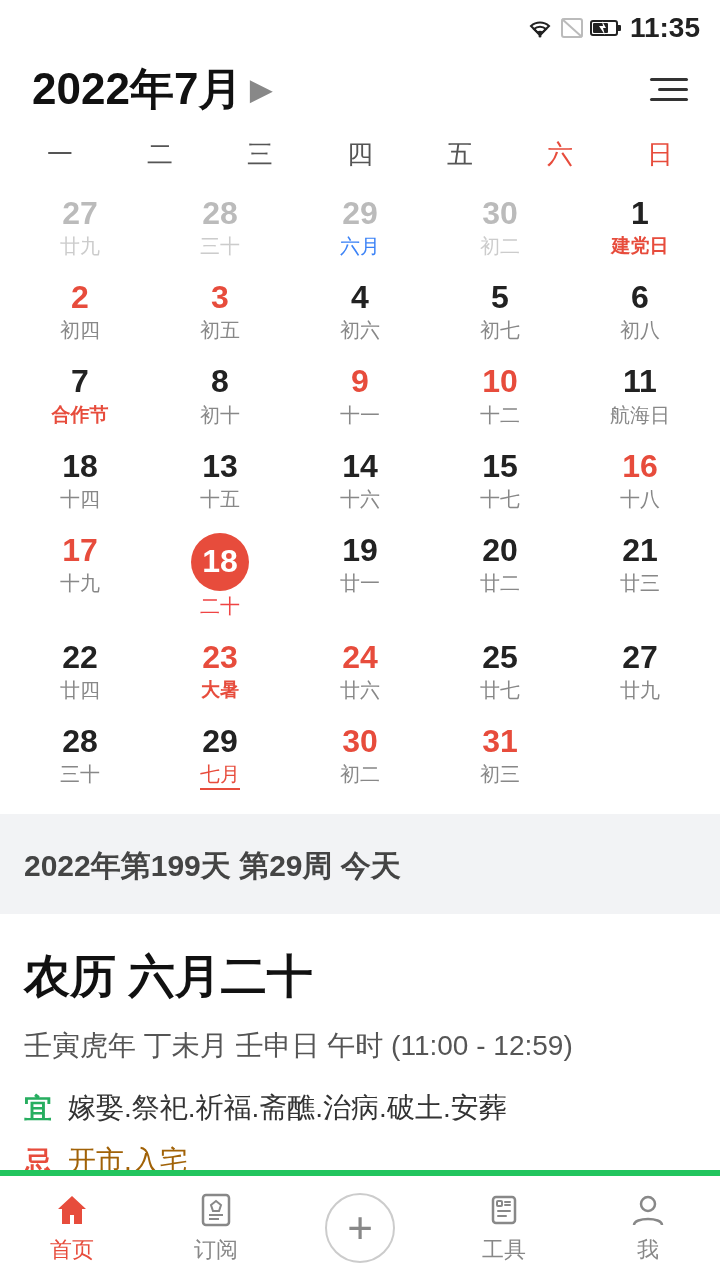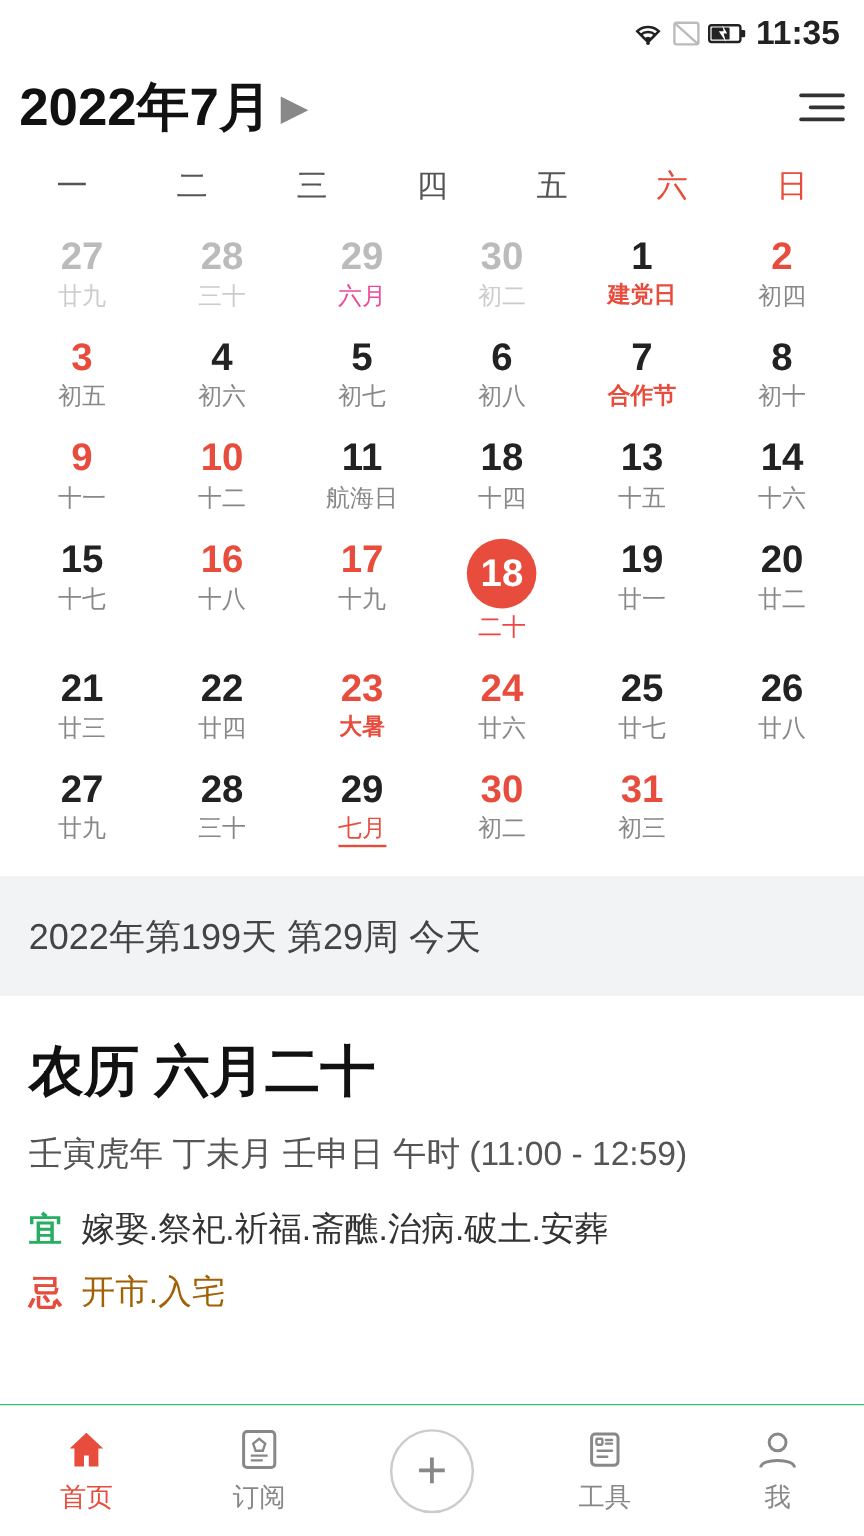--- a/index.html
+++ b/index.html
@@ -22,21 +22,21 @@
       background: #fff;
     }
     .status-icons { display: flex; align-items: center; gap: 6px; }
     .status-time { font-size: 28px; font-weight: 600; color: #222; }
 
     
     .header {
       display: flex;
       align-items: center;
       justify-content: space-between;
-      padding: 12px 16px 10px;
+      padding: 12px 32px 10px;
     }
     .header-title {
       display: flex;
       align-items: center;
       gap: 8px;
       font-size: 44px;
       font-weight: 700;
       color: #111;
     }
     .header-title .arrow {
@@ -70,21 +70,21 @@
       text-align: center;
       font-size: 26px;
       padding: 8px 0;
       color: #555;
     }
     .weekday.sat { color: #e74c3c; }
     .weekday.sun { color: #e74c3c; }
 
     .days-grid {
       display: grid;
-      grid-template-columns: repeat(6, 1fr);
+      grid-template-columns: repeat(5, 1fr);
       row-gap: 0;
     }
     .day-cell {
       display: flex;
       flex-direction: column;
       align-items: center;
       padding: 10px 4px;
       position: relative;
       cursor: pointer;
     }
@@ -118,20 +118,21 @@
     
     .info-section {
       background: #f2f3f5;
       margin: 14px 0 0;
       padding: 28px 24px 24px;
     }
     .info-day {
       font-size: 30px;
       color: #444;
       line-height: 1.6;
+      font-weight: bold;
     }
 
     
     .lunar-section {
       padding: 32px 24px 16px;
     }
     .lunar-title {
       font-size: 46px;
       font-weight: 700;
       color: #111;
@@ -171,21 +172,21 @@
     .yi-content { color: #333; }
     .ji-content { color: #a16207; }
 
     
     .bottom-nav {
       position: fixed;
       bottom: 0;
       left: 0;
       width: 720px;
       background: #fff;
-      border-top: 1px solid #22c55e;
+      border-top: 6px solid #22c55e;
       display: flex;
       align-items: center;
       height: 110px;
     }
     .nav-item {
       flex: 1;
       display: flex;
       flex-direction: column;
       align-items: center;
       justify-content: center;
@@ -278,21 +279,21 @@
     <div class="day-cell other-month">
           <span class="day-num">27</span>
           <span class="day-sub">廿九</span>
         </div>
         <div class="day-cell other-month">
           <span class="day-num">28</span>
           <span class="day-sub">三十</span>
         </div>
         <div class="day-cell other-month">
           <span class="day-num">29</span>
-          <span class="day-sub" style="color: #ec4899;">六月</span>
+          <span class="day-sub" style="color: #3b82f6;">六月</span>
         </div>
         <div class="day-cell other-month">
           <span class="day-num">30</span>
           <span class="day-sub">初二</span>
         </div>
         <div class="day-cell">
           <span class="day-num">1</span>
           <span class="day-sub festival">建党日</span>
         </div>
         <div class="day-cell sat">
@@ -383,24 +384,20 @@
           <span class="day-num">23</span>
           <span class="day-sub festival">大暑</span>
         </div>
         <div class="day-cell sun">
           <span class="day-num">24</span>
           <span class="day-sub">廿六</span>
         </div>
         <div class="day-cell">
           <span class="day-num">25</span>
           <span class="day-sub">廿七</span>
-        </div>
-        <div class="day-cell">
-          <span class="day-num">26</span>
-          <span class="day-sub">廿八</span>
         </div>
         <div class="day-cell">
           <span class="day-num">27</span>
           <span class="day-sub">廿九</span>
         </div>
         <div class="day-cell">
           <span class="day-num">28</span>
           <span class="day-sub">三十</span>
         </div>
         <div class="day-cell">

